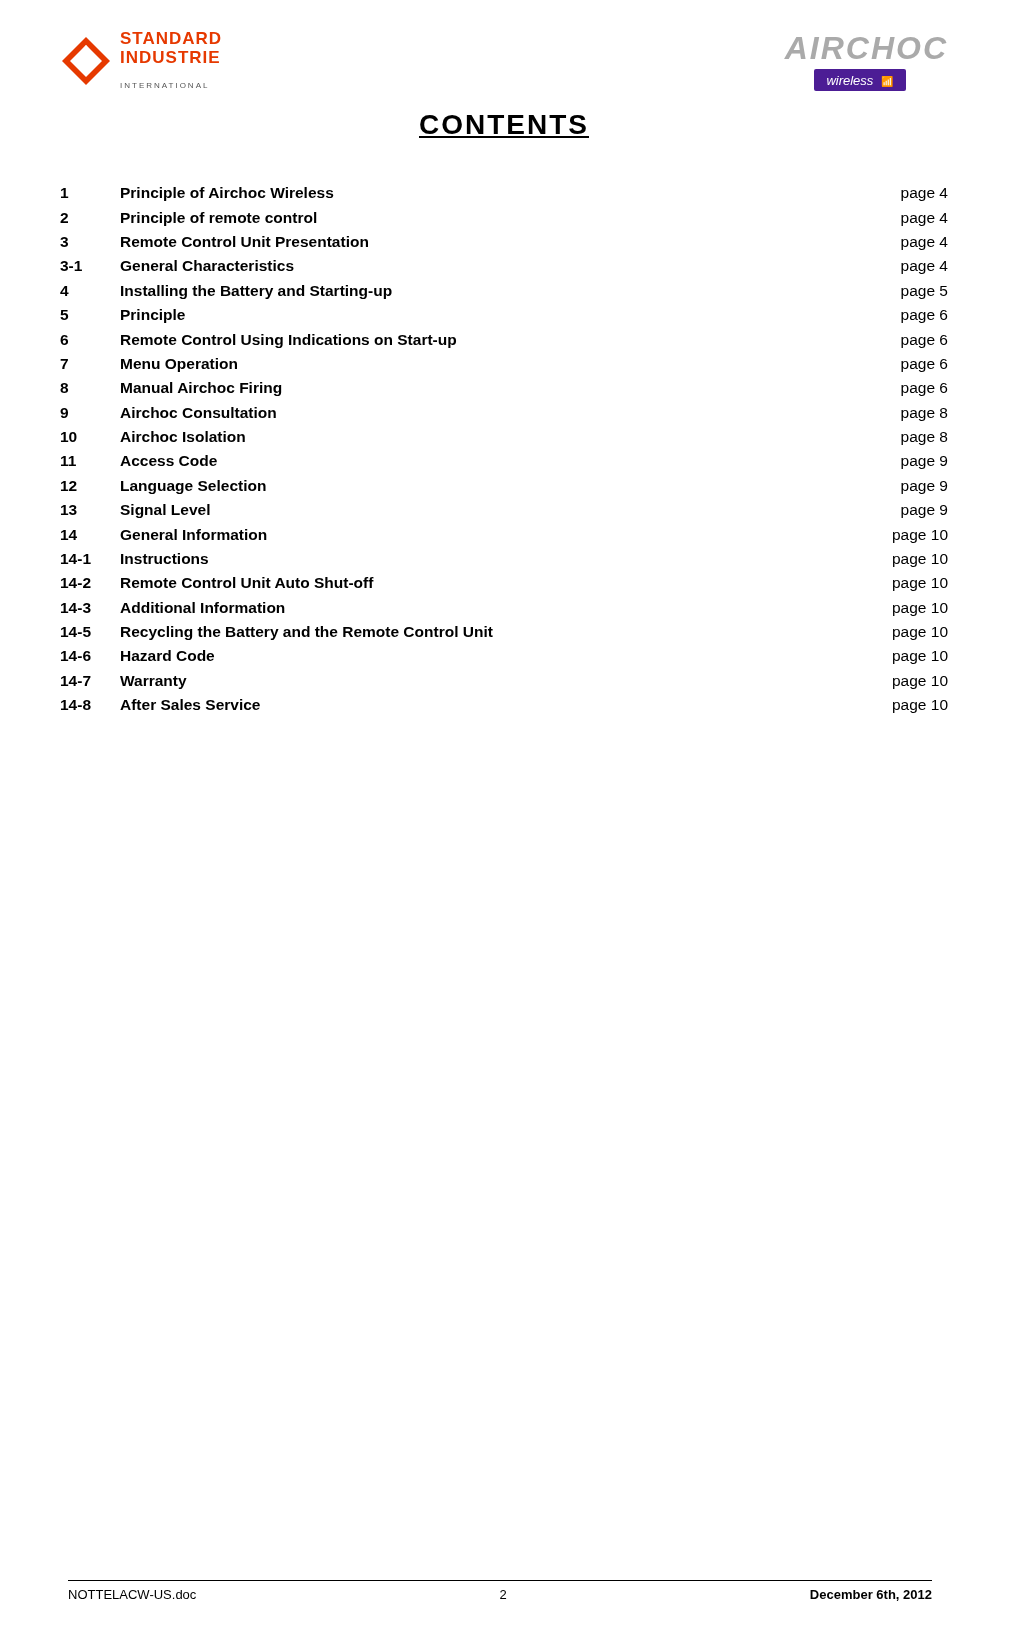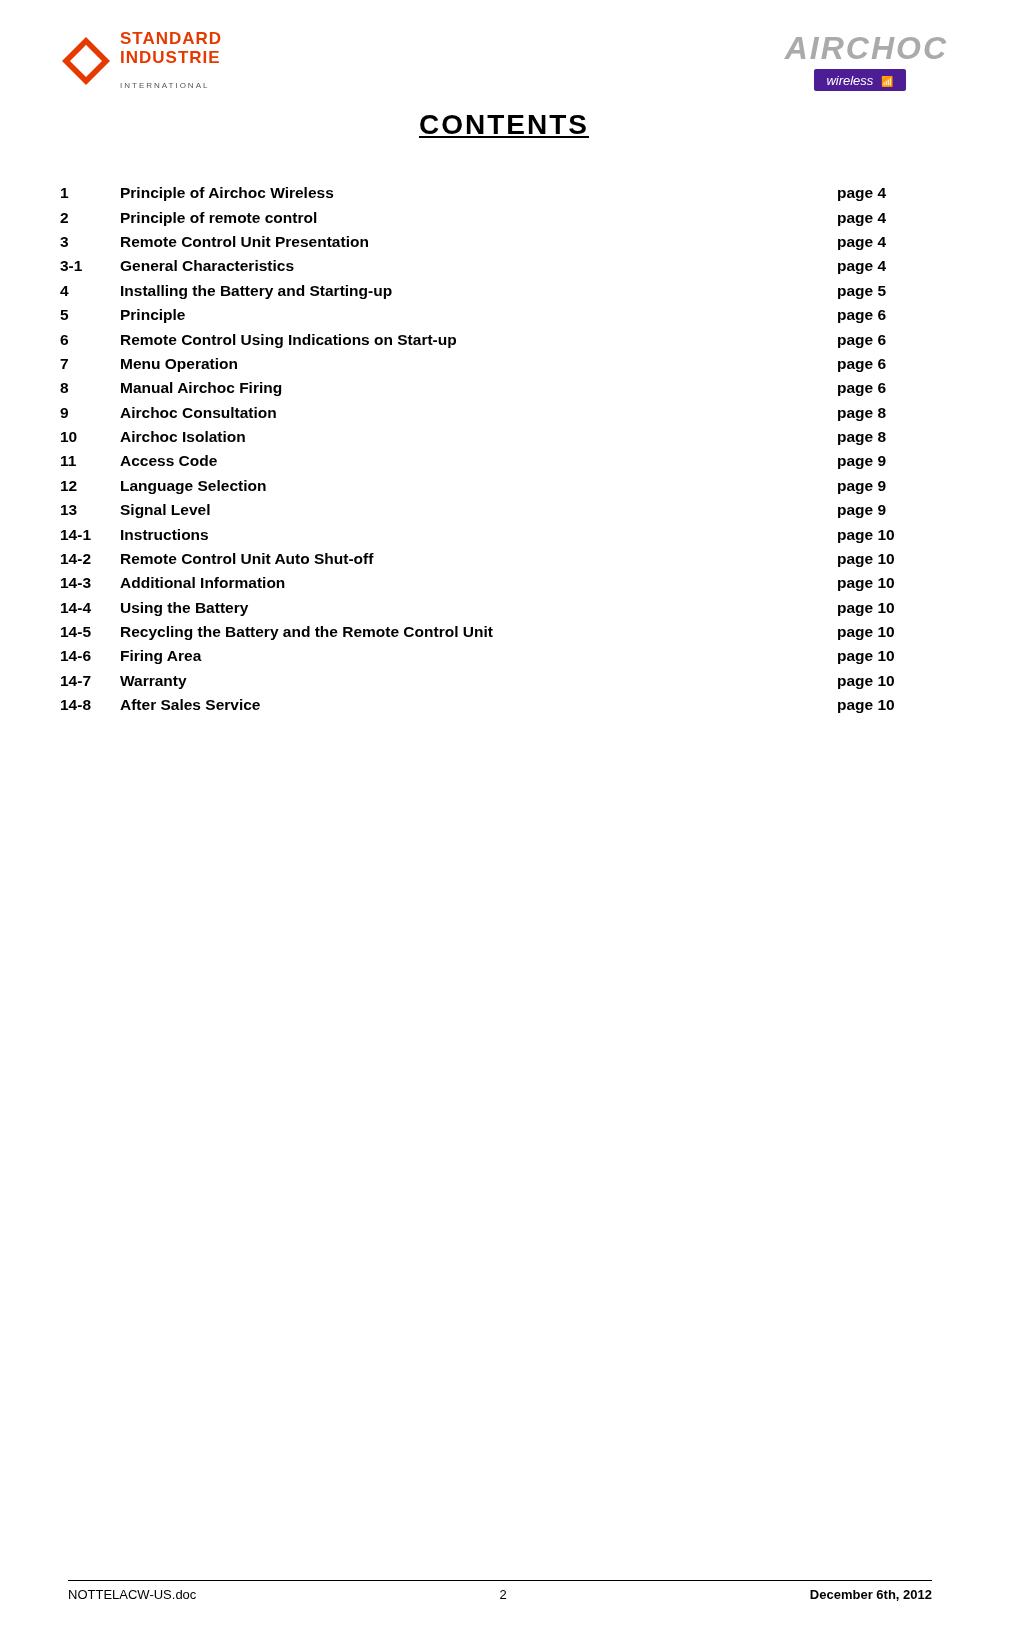--- a/index.html
+++ b/index.html
@@ -98,22 +98,23 @@
       font-weight: 700;
       white-space: nowrap;
     }
 
     .toc-label {
       font-weight: 700;
       padding-left: 4px;
     }
 
     .toc-page {
+      text-align: right;
       white-space: nowrap;
-      font-weight: 700;
+      font-weight: 400;
       padding-right: 0;
     }
 
     
     .footer {
       position: absolute;
       bottom: 30px;
       left: 68px;
       right: 60px;
       display: flex;
@@ -238,47 +239,47 @@
           <td class="toc-num">12</td>
           <td class="toc-label">Language Selection</td>
           <td class="toc-page">page 9</td>
         </tr>
         <tr>
           <td class="toc-num">13</td>
           <td class="toc-label">Signal Level</td>
           <td class="toc-page">page 9</td>
         </tr>
         <tr>
+          <td class="toc-num">14</td>
+          <td class="toc-label">General Information</td>
+          <td class="toc-page">page 10</td>
+        </tr>
+        <tr>
           <td class="toc-num">14-1</td>
           <td class="toc-label">Instructions</td>
           <td class="toc-page">page 10</td>
         </tr>
         <tr>
           <td class="toc-num">14-2</td>
           <td class="toc-label">Remote Control Unit Auto Shut-off</td>
           <td class="toc-page">page 10</td>
         </tr>
         <tr>
           <td class="toc-num">14-3</td>
           <td class="toc-label">Additional Information</td>
           <td class="toc-page">page 10</td>
         </tr>
         <tr>
-          <td class="toc-num">14-4</td>
-          <td class="toc-label"> Using the Battery</td>
-          <td class="toc-page">page 10</td>
-        </tr>
-        <tr>
           <td class="toc-num">14-5</td>
           <td class="toc-label">Recycling the Battery and the Remote Control Unit</td>
           <td class="toc-page">page 10</td>
         </tr>
         <tr>
           <td class="toc-num">14-6</td>
-          <td class="toc-label"> Firing Area</td>
+          <td class="toc-label"> Hazard Code</td>
           <td class="toc-page">page 10</td>
         </tr>
         <tr>
           <td class="toc-num">14-7</td>
           <td class="toc-label"> Warranty</td>
           <td class="toc-page">page 10</td>
         </tr>
         <tr>
           <td class="toc-num">14-8</td>
           <td class="toc-label">After Sales Service</td>

